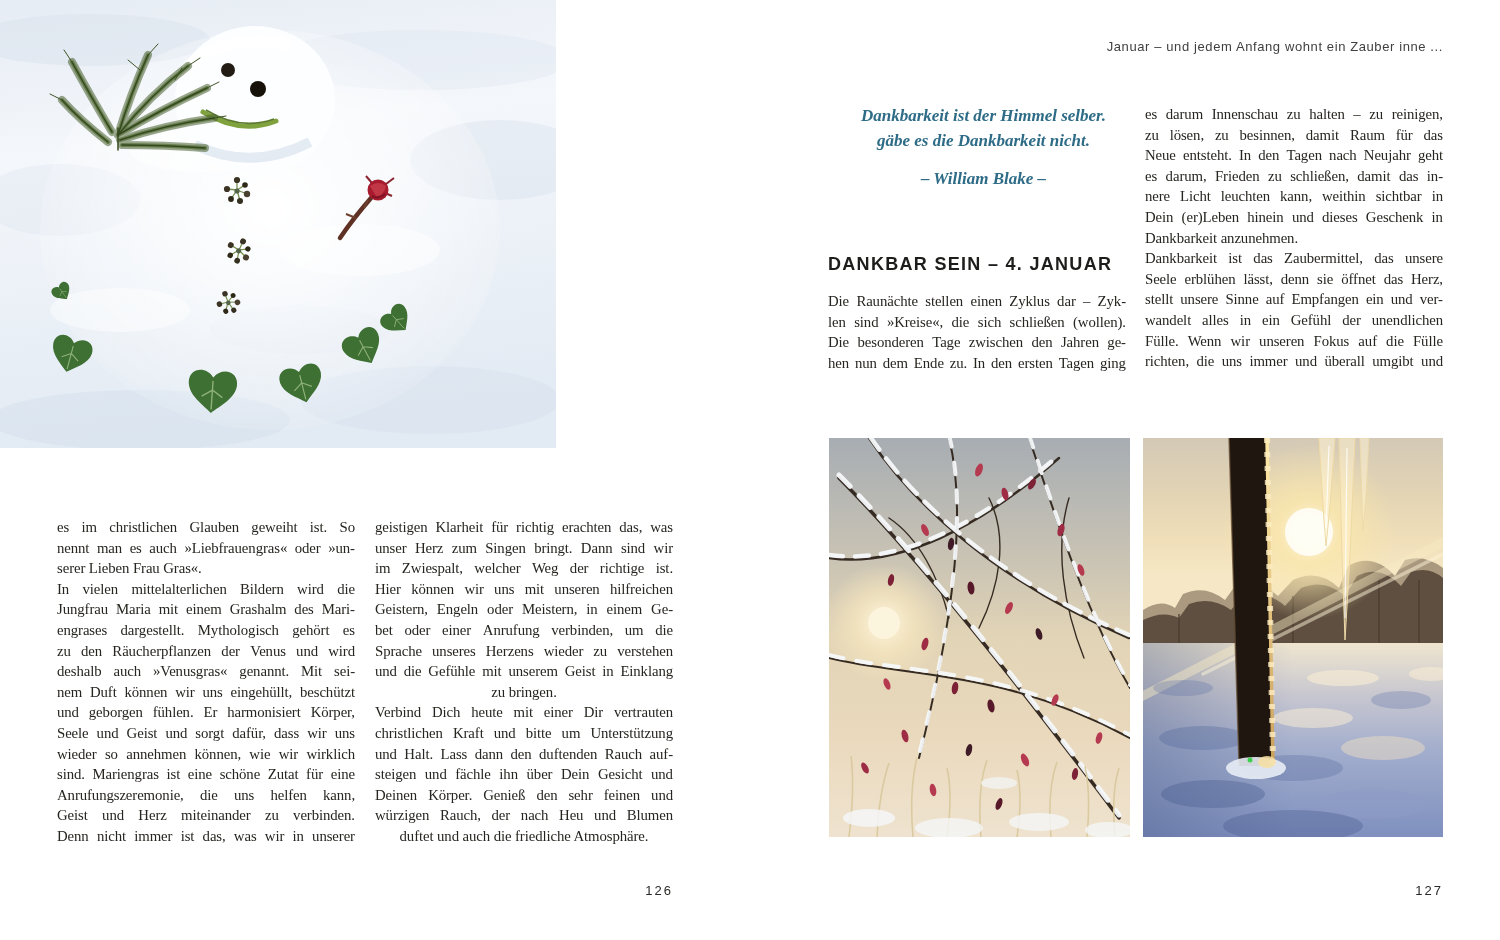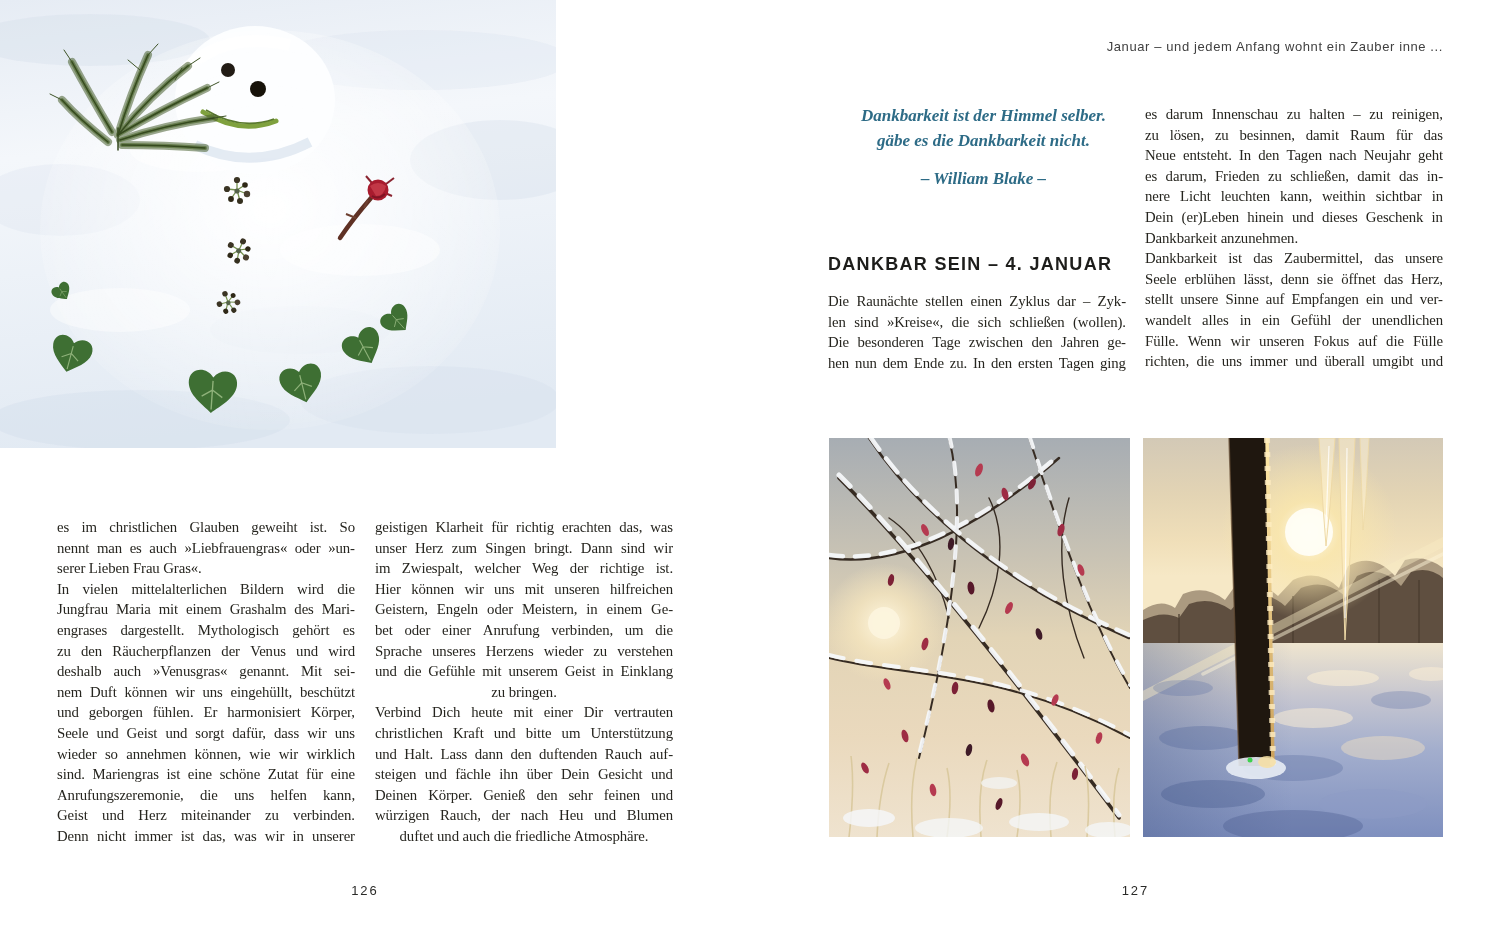--- a/index.html
+++ b/index.html
@@ -22,21 +22,21 @@
      font-style:italic;font-weight:600;font-size:17px;line-height:24.5px;}
   .quote .q-line{white-space:nowrap;overflow:visible;}
   .quote .q-attr{margin-top:14px;white-space:nowrap;}
 
   
   .heading{left:828px;top:254px;font-family:"Liberation Sans","DejaVu Sans",sans-serif;
      font-weight:bold;font-size:18px;letter-spacing:1.3px;color:#1d1d1b;white-space:nowrap;}
 
   
   .pagenum{top:883px;font-family:"Liberation Sans","DejaVu Sans",sans-serif;
-     font-size:13px;letter-spacing:2px;color:#2a2a28;text-align:center;}
+     font-size:13px;letter-spacing:2px;color:#2a2a28;text-align:right;}
 
   .photo{display:block;}
 </style>
 </head>
 <body>
 
 <div id="canvas">
 
   <svg class="abs photo" style="left:0;top:0;" width="556" height="448" viewBox="0 0 556 448">
     <defs>

